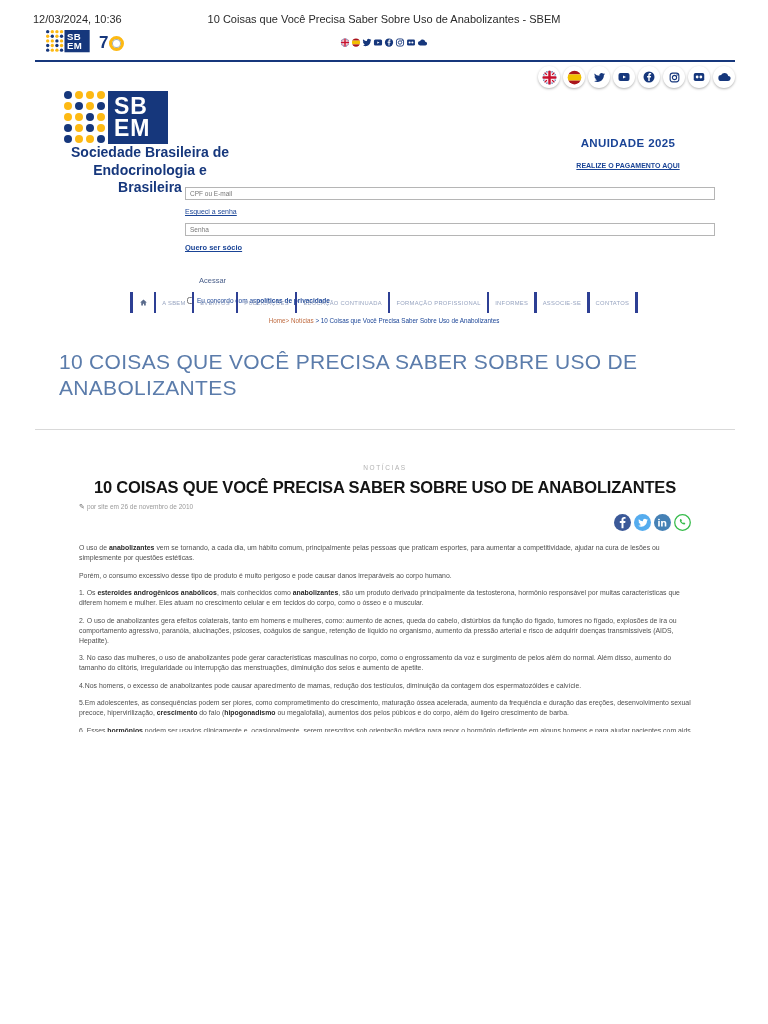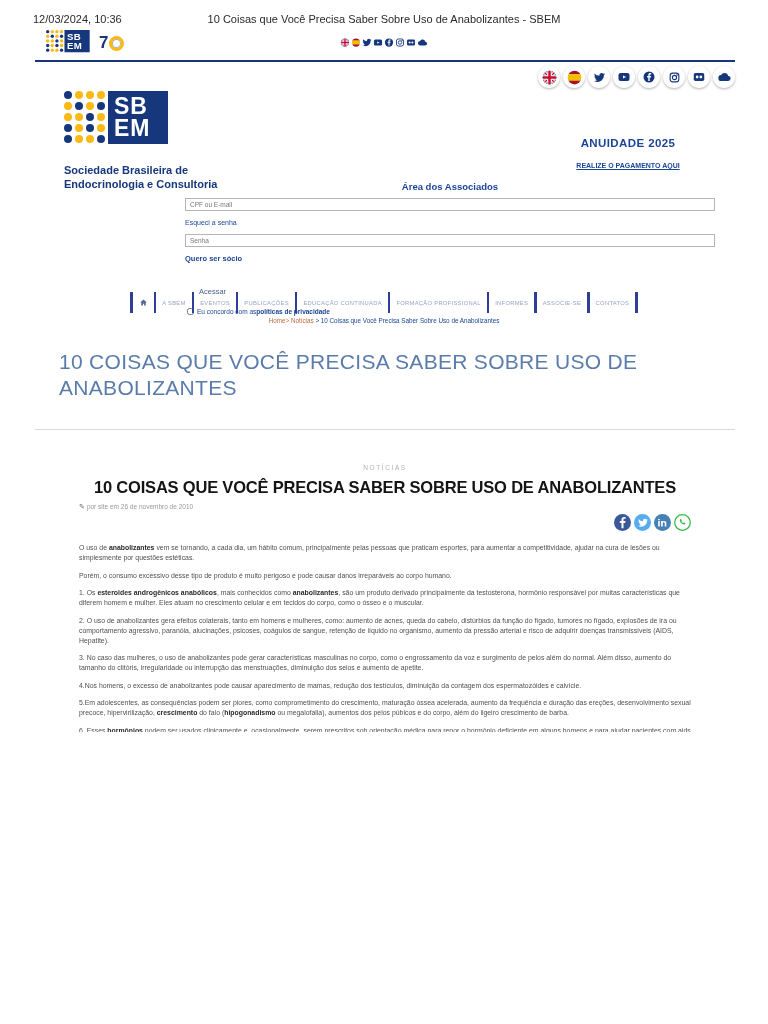--- a/index.html
+++ b/index.html
@@ -13,21 +13,21 @@
   .footer-page{position:absolute;top:991px;right:33px;font-size:16px;color:#2a2a2a;text-align:center;}
 
   
   .sbem-logo{display:flex;align-items:flex-start;}
   .dots{display:grid;grid-template-columns:repeat(4,9px);grid-auto-rows:9px;gap:2px;margin-right:2px;}
   .dot{width:8px;height:8px;border-radius:50%;}
   .dot.b{background:#16377c}.dot.y{background:#fdb913}
   .logo-box{background:#16377c;color:#fff;font-weight:bold;width:60px;height:53px;
             display:flex;flex-direction:column;justify-content:center;padding-left:6px;box-sizing:border-box;}
   .logo-box span{font-size:23px;line-height:.92;letter-spacing:1px;}
-  .logo-name{margin-top:20px;color:#16377c;font-weight:bold;font-size:11px;line-height:1.25;width:172px;}
+  .logo-name{margin-top:0;text-align:center;color:#16377c;font-weight:bold;font-size:14px;line-height:1.25;width:172px;}
   .logo-main{position:absolute;top:91px;left:64px;}
   .logo-mini{position:absolute;top:30px;left:46px;transform:scale(.42);transform-origin:top left;}
   .badge70{position:absolute;top:33px;left:99px;display:flex;align-items:center;}
   .badge70 .seven{font-size:17px;font-weight:bold;color:#16377c;}
   .badge70 .zero{width:9px;height:9px;border:3px solid #fdb913;border-radius:50%;margin-left:1px;
                  box-shadow:inset 0 0 0 1px #9bb0c9;}
 
   
   .hr-navy{position:absolute;top:60px;left:35px;right:33px;border-top:2px solid #16377c;}
   .hr-light{position:absolute;top:429px;left:35px;right:33px;border-top:1px solid #d9d9d9;}
@@ -46,21 +46,21 @@
   .annuity-link{margin-top:13px;font-size:7px;font-weight:bold;color:#1a4496;text-decoration:underline;
                 display:inline-block;cursor:pointer;}
 
   
   .login{position:absolute;top:181px;left:185px;width:530px;}
   .login-title{text-align:center;font-size:9.5px;font-weight:bold;color:#1a4496;}
   .login input[type=text],.login input[type=password]{width:100%;box-sizing:border-box;height:13px;
       border:1px solid #b5b5b5;font-size:6.5px;padding:0 4px;color:#555;font-family:"Liberation Sans",sans-serif;}
   .login input::placeholder{color:#777;}
   .fi1{margin-top:6px;} .fi2{margin-top:3px;}
-  .login-link{font-size:7px;color:#1a4496;margin-top:4px;display:inline-block;cursor:pointer;}
+  .login-link{font-size:7px;color:#1a4496;margin-top:4px;display:inline-block;cursor:pointer;text-decoration:underline;}
   .login-link.bold{font-weight:bold;font-size:7.5px;}
   .login-submit{margin:22px 0 0 14px;font-size:7.5px;color:#4a5f8a;background:none;border:none;cursor:pointer;
                 font-family:"Liberation Sans",sans-serif;padding:0;}
   .consent{margin-top:10px;display:flex;align-items:center;font-size:6.5px;color:#1a4496;}
   .consent input{width:7px;height:7px;margin:0 3px 0 2px;}
   .consent b{font-weight:bold;}
 
   
   .nav{position:absolute;top:292px;left:0;right:0;display:flex;justify-content:center;}
   .nav-inner{display:flex;align-items:stretch;height:21px;}
@@ -284,31 +284,30 @@
           <i class="dot y"></i>
           <i class="dot b"></i>
       </div>
       <div class="logo-box">
         <span>SB</span>
           <span>EM</span>
       </div>
     </div>
     <div class="logo-name">
       <div>Sociedade Brasileira de</div>
-      <div>Endocrinologia e Consultoria</div>
+      <div>Endocrinologia e Brasileira</div>
     </div>
   </div>
 
   <div class="annuity">
     <div class="annuity-title">ANUIDADE 2025</div>
     <div><span class="annuity-link">REALIZE O PAGAMENTO AQUI</span></div>
   </div>
 
   <div class="login">
-    <div class="login-title">Área dos Associados</div>
     <input class="fi1" type="text" placeholder="CPF ou E-mail" style="">
     <div><span class="login-link">Esqueci a senha</span></div>
     <input class="fi2" type="password" placeholder="Senha" style="">
     <div><span class="login-link bold">Quero ser sócio</span></div>
     <button class="login-submit">Acessar</button>
     <div class="consent">
       <input type="checkbox" style="">
       <span>Eu concordo com as </span>
       <b>políticas de privacidade</b>
     </div>

